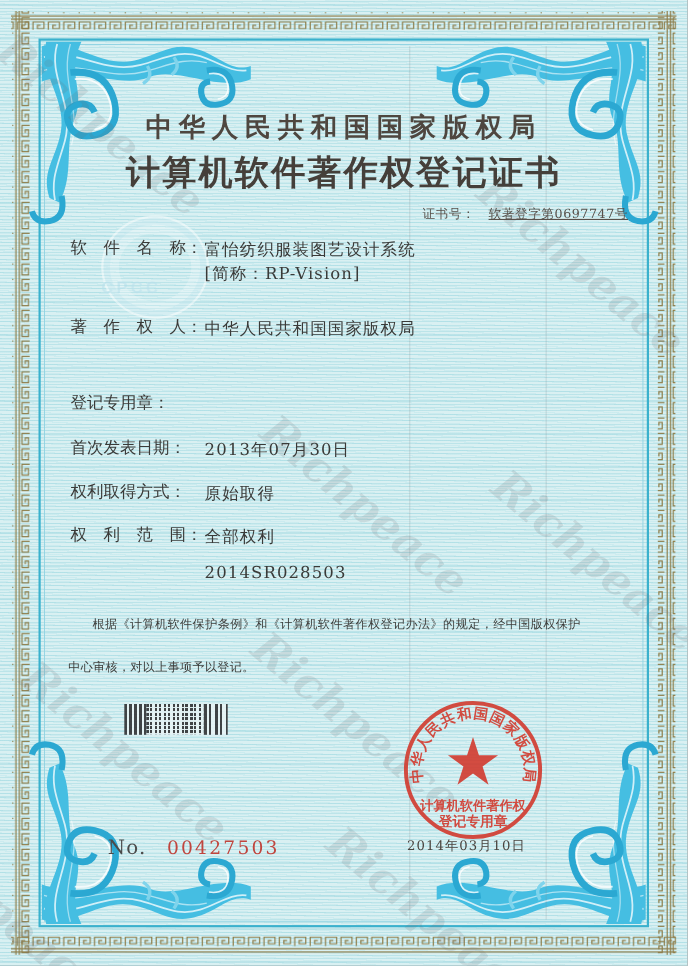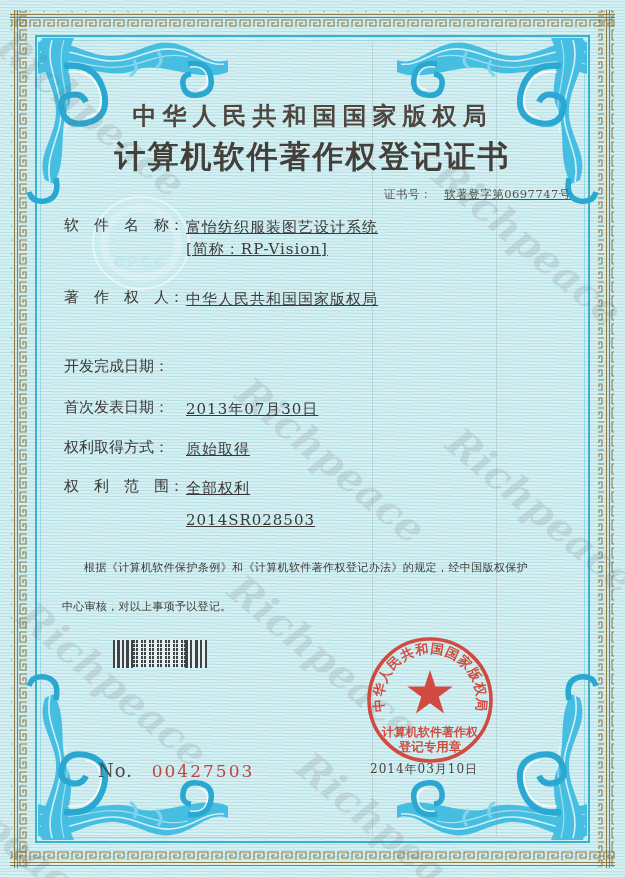--- a/index.html
+++ b/index.html
@@ -12,41 +12,41 @@
       repeating-linear-gradient(4deg, rgba(150,216,226,0.20) 0 1px, rgba(255,255,255,0) 1px 4px);
   }
   .abs{position:absolute;}
   .center{left:0;right:0;text-align:center;}
   .title-authority{top:100px;font-size:24px;font-weight:600;letter-spacing:6px;color:#4e463f;}
   .title-cert{top:136px;font-size:31px;font-weight:700;letter-spacing:2px;color:#453f3a;}
   .certno{top:187px;left:384px;font-size:11.5px;color:#57504a;letter-spacing:0.5px;}
   .row{left:0;right:0;height:24px;}
   .flabel{position:absolute;left:64px;font-size:15px;color:#3a3a38;white-space:nowrap;}
   .fvalue{position:absolute;left:186px;width:340px;font-size:15px;color:#3a3a38;letter-spacing:1px;line-height:22px;}
-  .fvalue span{display:block;text-decoration:underline;}
+  .fvalue span{display:block;}
   .statement{top:548px;left:62px;width:466px;font-size:11px;line-height:39px;
     color:#3c3c3a;text-indent:2em;letter-spacing:0.3px;text-align:justify;}
   .barcode{top:640px;left:113px;width:94px;height:28px;display:flex;opacity:.88;}
   .bc-start{width:20px;height:100%;
     background:repeating-linear-gradient(90deg,#2d2d2f 0 2.5px,#e8f4f5 2.5px 4px,#2d2d2f 4px 7px,#e8f4f5 7px 9px);}
   .bc-mid{width:52px;height:100%;
     background-image:
       repeating-linear-gradient(0deg, rgba(230,244,246,0.95) 0 1.3px, rgba(0,0,0,0) 1.3px 4px),
       repeating-linear-gradient(90deg,#2d2d2f 0 2px,#e8f4f5 2px 3.5px,#2d2d2f 3.5px 5.5px,#e8f4f5 5.5px 8px);}
   .bc-end{width:22px;height:100%;
     background:repeating-linear-gradient(90deg,#2d2d2f 0 3px,#e8f4f5 3px 5px,#2d2d2f 5px 6.5px,#e8f4f5 6.5px 10px);}
   .no-line{top:760px;left:98px;font-size:18px;color:#4b4b4b;letter-spacing:1px;}
   .no-value{color:#c0453e;font-size:17px;letter-spacing:2px;}
   .stamp-date{top:761px;left:370px;font-size:12px;color:#4a443f;letter-spacing:1px;}
   .watermark{font-family:"DejaVu Serif",serif;font-style:italic;font-weight:700;font-size:40px;
     color:rgba(105,105,112,0.16);white-space:nowrap;transform:rotate(40deg);transform-origin:left top;pointer-events:none;}
   .cpcc{top:196px;left:92px;width:98px;height:94px;opacity:.5;pointer-events:none;}
   .cpcc .ring{position:absolute;inset:0;border:2.5px solid rgba(255,255,255,0.95);border-radius:50%;
     box-shadow:inset 0 0 0 6px rgba(190,228,238,0.55), inset 0 0 0 14px rgba(255,255,255,0.45);}
-  .cpcc .cpcc-text{position:absolute;left:0;right:0;bottom:20px;text-align:center;
+  .cpcc .cpcc-text{position:absolute;left:0;right:0;bottom:20px;
     font-family:"Liberation Sans",sans-serif;font-weight:700;font-size:15px;letter-spacing:3px;color:rgba(185,224,236,1);}
   .fold{top:42px;height:794px;width:1px;background:rgba(130,145,148,0.25);}
   svg{display:block;}
 </style>
 </head>
 <body>
 
 <div class="page">
 
   <svg class="abs" width="625" height="878" viewBox="0 0 625 878" style="left:0;top:0;">
@@ -120,21 +120,21 @@
       <span>[简称：RP-Vision]</span>
     </div>
   </div>
   <div class="abs row" style="top:288px;">
     <span class="flabel">著　作　权　人：</span>
     <div class="fvalue">
       <span>中华人民共和国国家版权局</span>
     </div>
   </div>
   <div class="abs row" style="top:357px;">
-    <span class="flabel">开发完成日期：</span>
+    <span class="flabel">登记专用章：</span>
   </div>
   <div class="abs row" style="top:398px;">
     <span class="flabel">首次发表日期：</span>
     <div class="fvalue">
       <span>2013年07月30日</span>
     </div>
   </div>
   <div class="abs row" style="top:438px;">
     <span class="flabel">权利取得方式：</span>
     <div class="fvalue">

